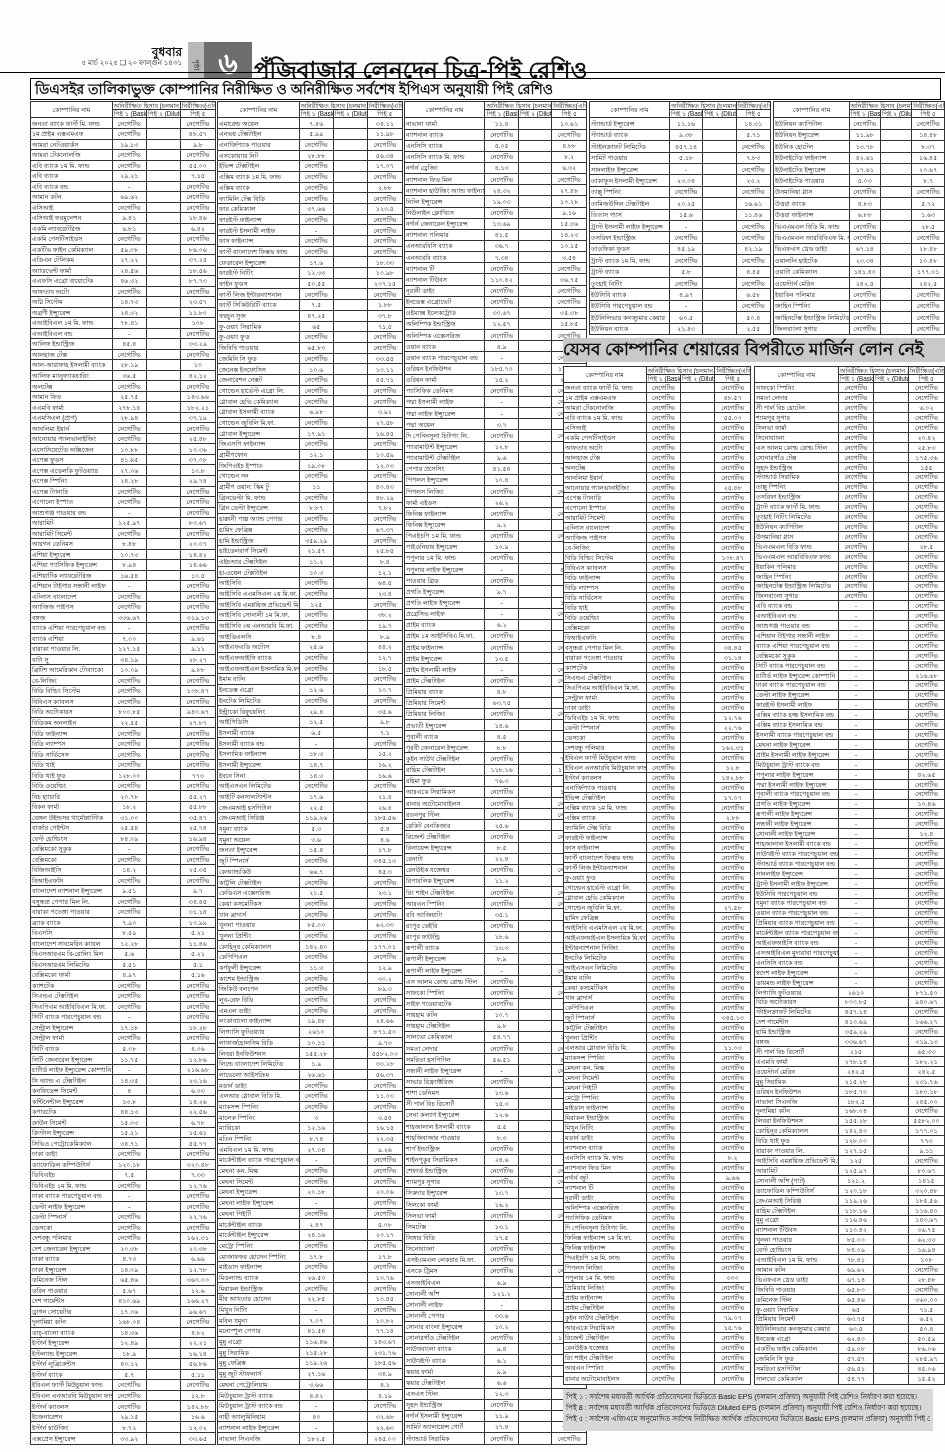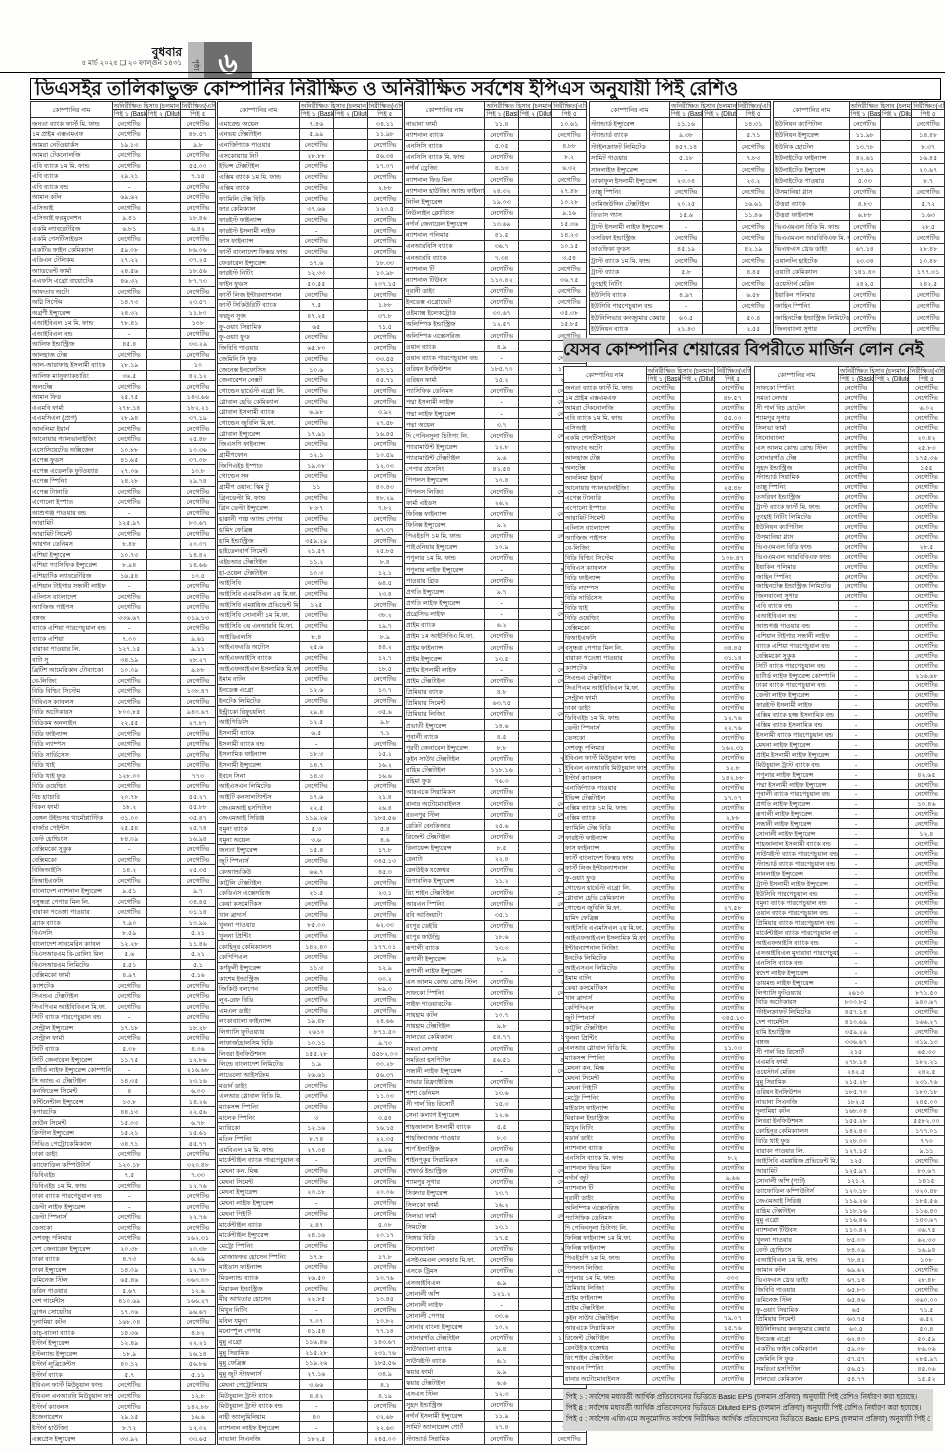--- a/index.html
+++ b/index.html
@@ -16,21 +16,21 @@
   .flagnum{width:48px;height:46px;background:#6e6e6e;color:#fff;font-size:30px;font-weight:bold;
            display:flex;align-items:center;justify-content:center;}
   .pagetitle{position:absolute;top:28px;left:248px;font-size:23px;font-weight:bold;letter-spacing:0;}
   .brand{position:absolute;top:16px;right:2px;text-align:right;}
   .brand .tagline{font-size:6px;letter-spacing:1px;}
   .brand .bname{font-size:28px;font-weight:900;letter-spacing:-1px;border-bottom:3px solid #000;
                 line-height:1.05;padding-bottom:1px;}
   .mastrule{position:absolute;top:72px;left:0;width:945px;border-top:1.5px solid #000;}
   
   .headline{position:absolute;top:78px;left:30px;width:905px;height:20px;border:1.2px solid #000;
-            font-size:19px;font-weight:bold;line-height:20px;padding-left:4px;background:#fff;
+            font-size:14px;font-weight:bold;line-height:20px;padding-left:4px;background:#fff;
             white-space:nowrap;overflow:hidden;}
   
   .colwrap{position:absolute;background:#fff;}
   table.pe{border-collapse:collapse;width:100%;height:100%;table-layout:fixed;}
   table.pe th,table.pe td{border:0.6px solid #333;padding:0 1px;overflow:hidden;
             white-space:nowrap;font-size:6.3px;line-height:1.15;}
   table.pe th{font-weight:normal;text-align:center;vertical-align:middle;}
   th.cname{font-size:8.5px;}
   th.sub{font-size:6px;}
   td.nm{text-align:left;}
@@ -48,20 +48,21 @@
 
 <div class="masthead">
   <div class="dateblock">
     <div class="day">বুধবার</div>
     <div class="dline">৫ মার্চ ২০২৫ ❑ ২০ ফাল্গুন ১৪৩১</div>
   </div>
   <div class="pageflag">
     <div class="flaglabel">পৃষ্ঠা</div>
     <div class="flagnum">৬</div>
   </div>
+  <div class="pagetitle">পুঁজিবাজার লেনদেন চিত্র-পিই রেশিও</div>
 </div>
 <div class="mastrule"></div>
 
 <div class="headline">ডিএসইর তালিকাভুক্ত কোম্পানির নিরীক্ষিত ও অনিরীক্ষিত সর্বশেষ ইপিএস অনুযায়ী পিই রেশিও</div>
 
 <div class="colwrap" id="col0" style="top:101px;left:30px;width:186px;height:1344px;">
     <table class="pe">
       <thead>
         <tr>
           <th class="cname" rowspan="2" style="width:44%">কোম্পানির নাম</th>

